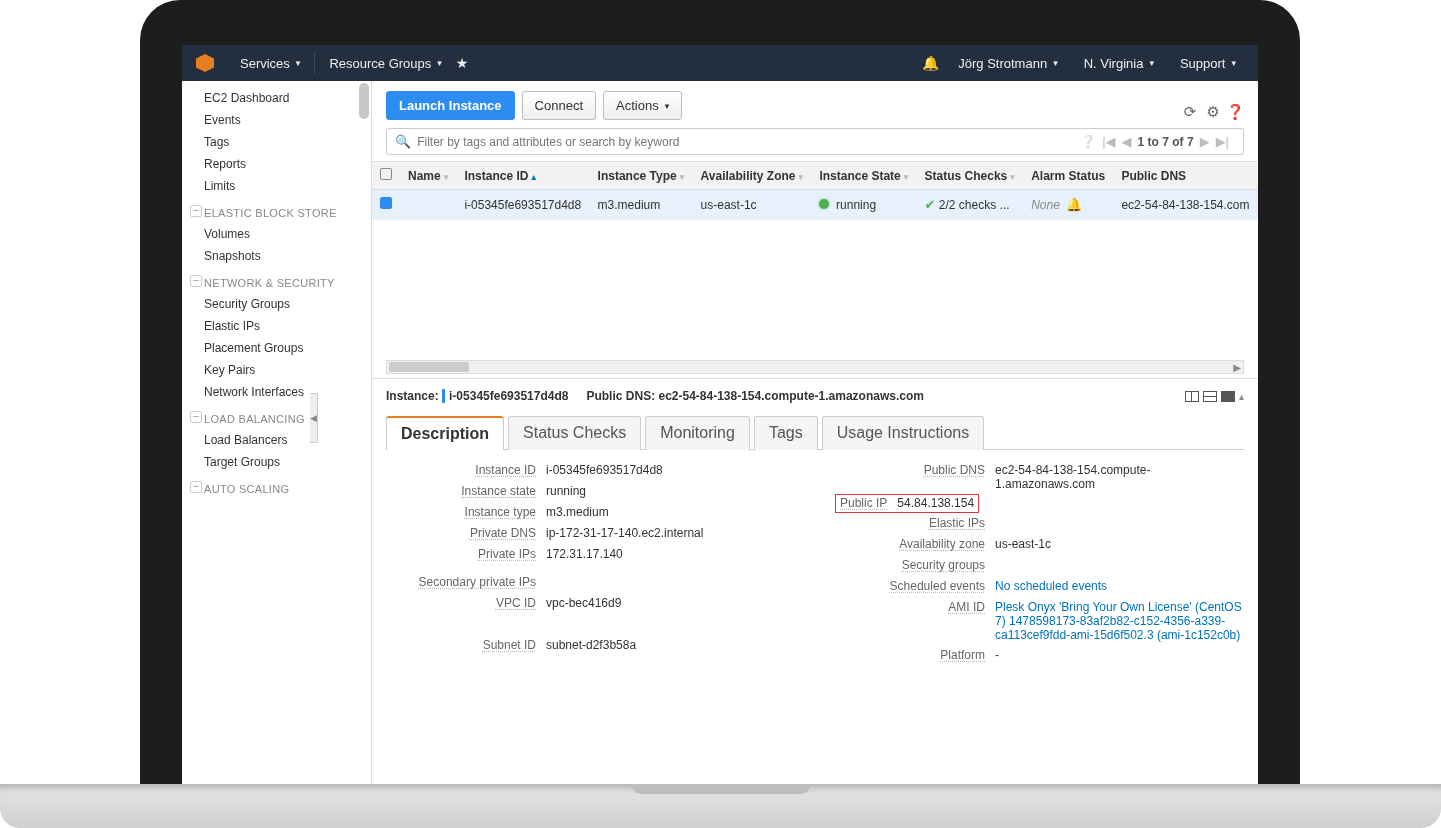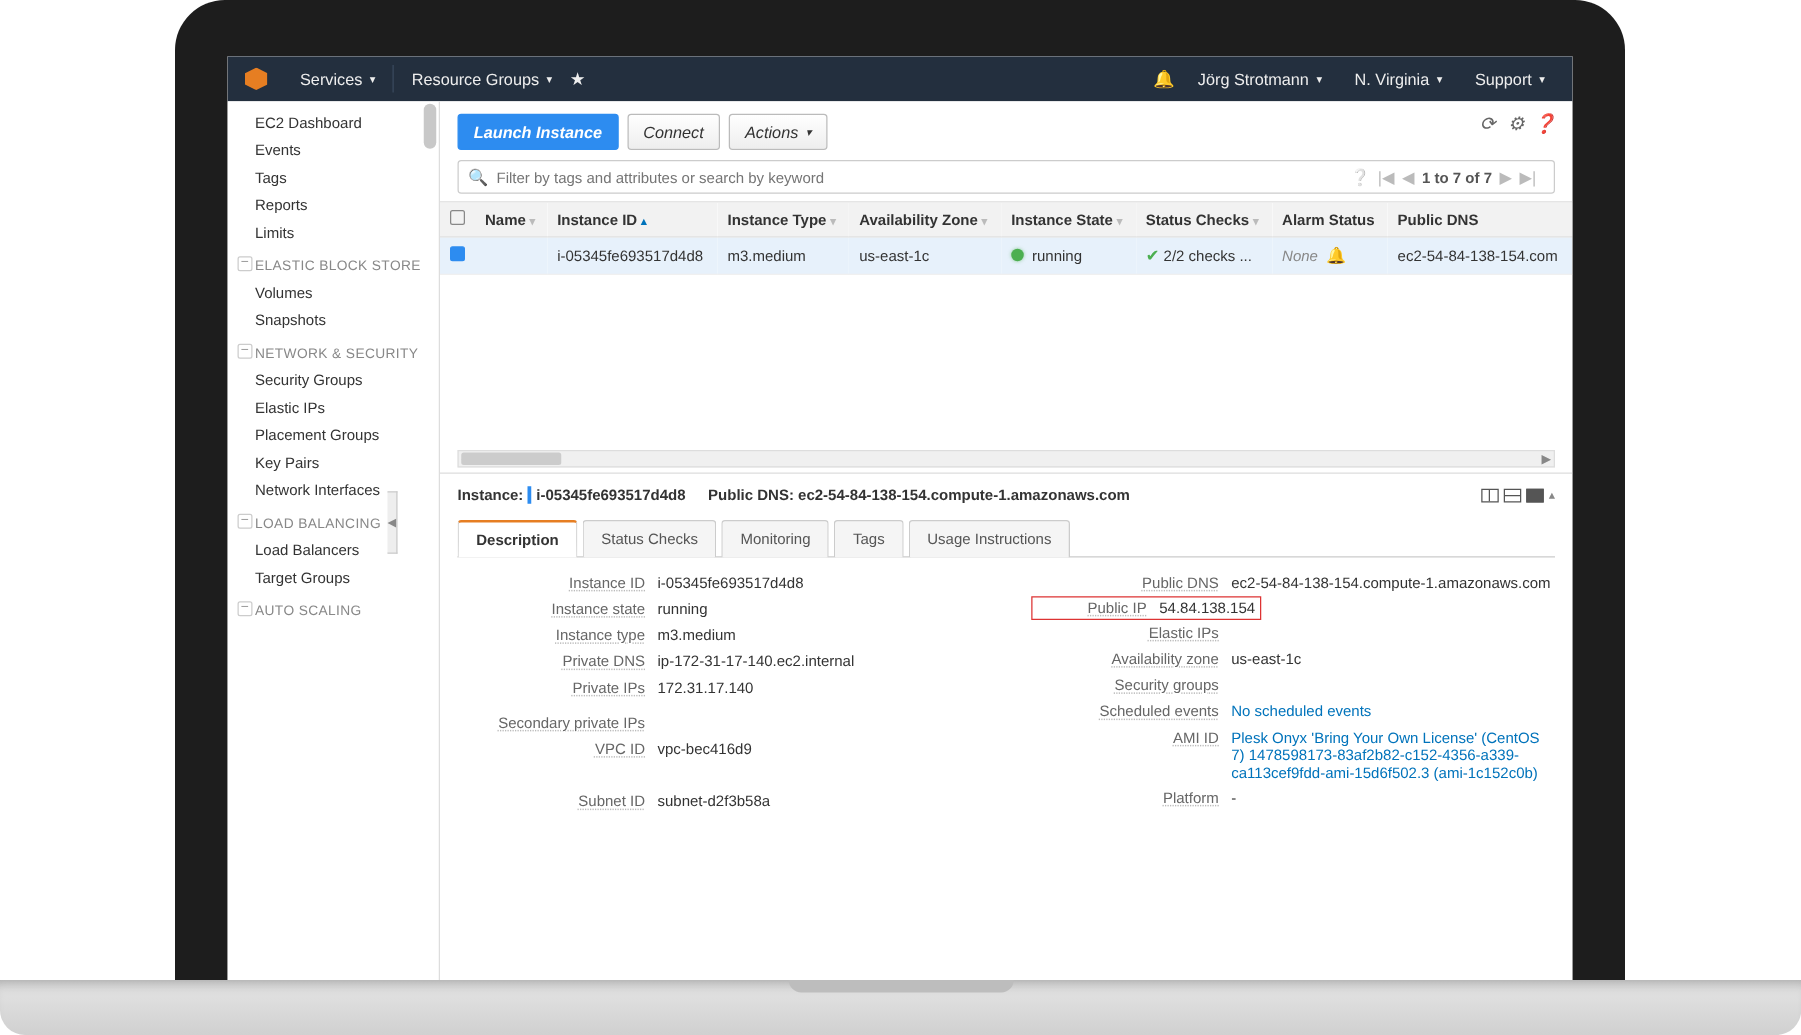--- a/index.html
+++ b/index.html
@@ -18,35 +18,35 @@
   .topnav .item { padding: 0 8px; display:flex; align-items:center; gap:4px; cursor:pointer; height:100%; }
   .topnav .sep { width:1px; height:22px; background:#3a4a5e; margin:0 6px; }
   .topnav .star { font-size:14px; color:#eee; margin-left:6px; cursor:pointer;}
   .topnav .right { margin-left:auto; display:flex; align-items:center; gap:10px; }
   .topnav .bell { font-size:14px; }
   .caret { font-size:9px; margin-left:2px; }
 
   .workspace { flex:1; display:flex; overflow:hidden; }
 
   
-  .sidebar { width:170px; background:#fff; border-right:1px solid #ddd; overflow-y:auto; font-size:12px; color:#333; position:relative; }
+  .sidebar { width:190px; background:#fff; border-right:1px solid #ddd; overflow-y:auto; font-size:12px; color:#333; position:relative; }
   .sidebar::-webkit-scrollbar{width:12px;} .sidebar::-webkit-scrollbar-thumb{background:#bbb;border-radius:6px;}
   .sidebar-scroll { position:absolute; right:2px; top:2px; width:10px; height:36px; background:#c8c8c8; border-radius:5px;}
   .side-group { margin:6px 0 2px 0; }
   .side-head { color:#888; font-size:11px; padding:4px 10px 4px 22px; position:relative; letter-spacing:.3px;}
   .side-head::before { content:"−"; position:absolute; left:8px; top:2px; font-size:11px; color:#999; border:1px solid #ccc; width:10px; height:10px; line-height:9px; text-align:center; border-radius:2px;}
   .side-item { padding:4px 10px 4px 22px; cursor:pointer; color:#0073bb; }
   .side-item.plain { color:#333; }
   .side-item.active { color:#0073bb; font-weight:700; background:#fff; border-left:3px solid #e67e22; padding-left:19px;}
   .side-collapse { position:absolute; left:170px; top:50%; width:8px; height:50px; background:#eee; border:1px solid #ccc; border-left:none; z-index:5; display:flex;align-items:center;justify-content:center;font-size:9px;color:#888; cursor:pointer;}
 
   
   .main { flex:1; display:flex; flex-direction:column; background:#fff; overflow:hidden; }
 
-  .toolbar { padding:10px 14px 8px; display:flex; align-items:flex-start; gap:7px;font-style:italic; }
+  .toolbar { padding:10px 14px 8px; display:flex; align-items:flex-end; gap:7px; }
   .btn { border:1px solid #bbb; background:linear-gradient(#fff,#eee); padding:6px 12px; border-radius:3px; font-size:13px; color:#333; cursor:pointer; display:flex;align-items:center;gap:4px;}
   .btn.primary { background:#2d8cf0; border-color:#2d8cf0; color:#fff; font-weight:600;}
   .toolbar .spacer { flex:1; }
   .tool-icon { width:16px;height:16px; font-size:15px; color:#666; cursor:pointer; display:flex;align-items:center;justify-content:center;}
 
   .filterbar { margin:0 14px 6px; border:1px solid #ccc; background:#fff; border-radius:3px; display:flex; align-items:center; padding:5px 8px; }
   .filterbar input { border:none; outline:none; flex:1; font-size:12px; color:#555; }
   .filterbar .mag { margin-right:6px; color:#888; font-size:13px;}
   .filterbar .help { color:#aaa; font-size:13px; margin-left:6px;}
   .pager { display:flex; align-items:center; gap:6px; font-size:12px; color:#555; padding:0 6px;}
@@ -79,32 +79,32 @@
   .detail-head .gap{width:18px;}
   .layout-icons{margin-left:auto;display:flex;gap:4px;}
   .layout-icons span{width:14px;height:11px;border:1px solid #555;display:inline-block;position:relative;cursor:pointer;}
   .layout-icons span::before{content:"";position:absolute;background:#555;}
   .layout-icons .i1::before{left:5px;top:0;width:1px;height:100%;}
   .layout-icons .i2::before{left:0;top:4px;width:100%;height:1px;}
   .layout-icons .i3{background:#555;}
   .collapse-up{margin-left:4px;font-size:10px;color:#888;cursor:pointer;}
 
   .tabs { display:flex; gap:4px; border-bottom:1px solid #ccc; margin-top:4px;}
-  .tab { padding:7px 14px; border:1px solid #ccc; border-bottom:none; background:#f5f5f5; font-size:12px; color:#555; border-radius:3px 3px 0 0; cursor:pointer; position:relative; top:1px;}
+  .tab { padding:7px 14px; border:1px solid #ccc; border-bottom:none; background:#f5f5f5; font-size:16px; color:#555; border-radius:3px 3px 0 0; cursor:pointer; position:relative; top:1px;}
   .tab.active { background:#fff; color:#333; border-top:2px solid #e67e22; font-weight:600;}
 
   .kv-cols { display:flex; gap:40px; padding:10px 0; font-size:12px;}
   .kv-col { flex:1; }
   .kv { display:flex; padding:3px 0;}
   .kv .k { width:160px; text-align:right; color:#666; padding-right:10px; border-bottom:1px dotted transparent;}
   .kv .k.und { text-decoration: dotted underline #bbb; text-underline-offset:2px;}
   .kv .v { flex:1; color:#333;}
   .kv .v a, .link { color:#0073bb; cursor:pointer;}
   .hl { border:1px solid #d33; padding:1px 4px; display:inline-flex;}
-  .hl .k{width:auto;padding-right:10px;margin-left:40px;} .hl .v{}
+  .hl .k{width:auto;padding-right:10px;} .hl .v{}
 </style>
 </head>
 <body>
 
 <div class="laptop">
   <div class="screen-outer">
     <div class="screen">
 
       <div class="topnav">
         <span class="cube"></span>

